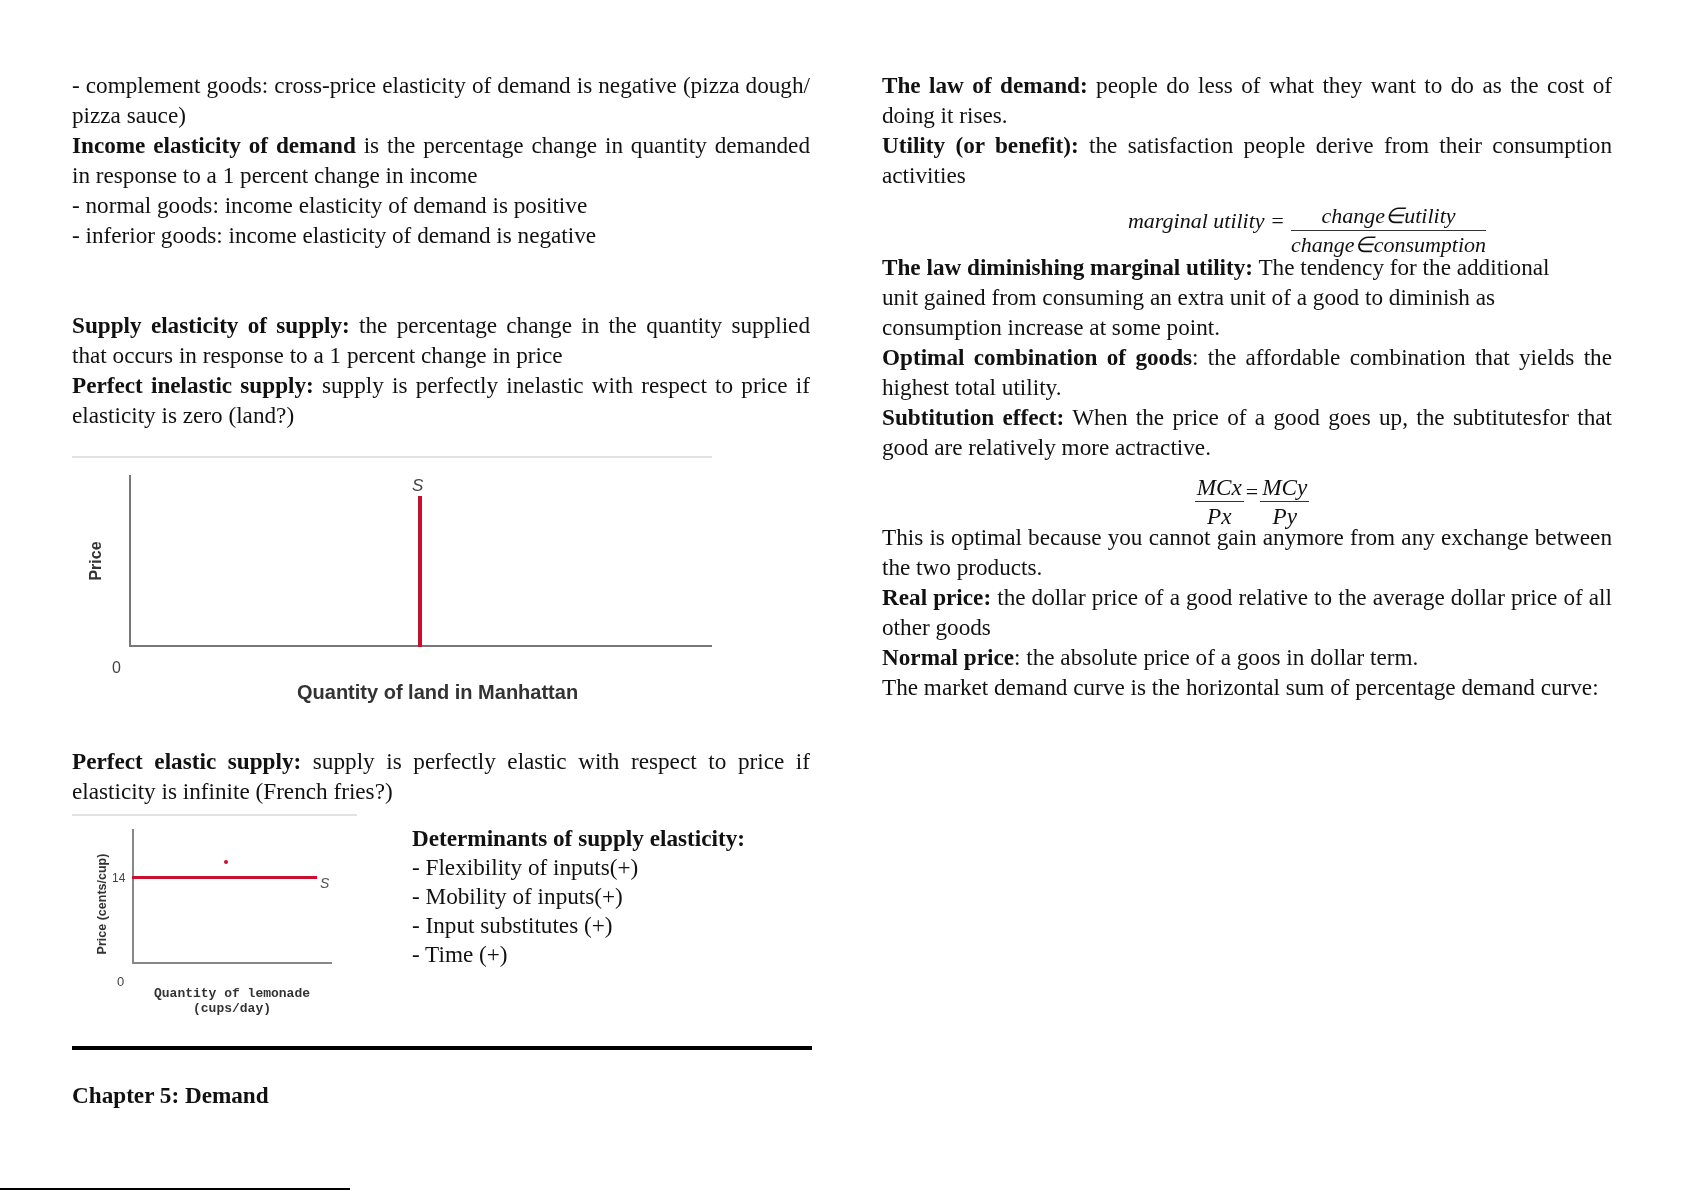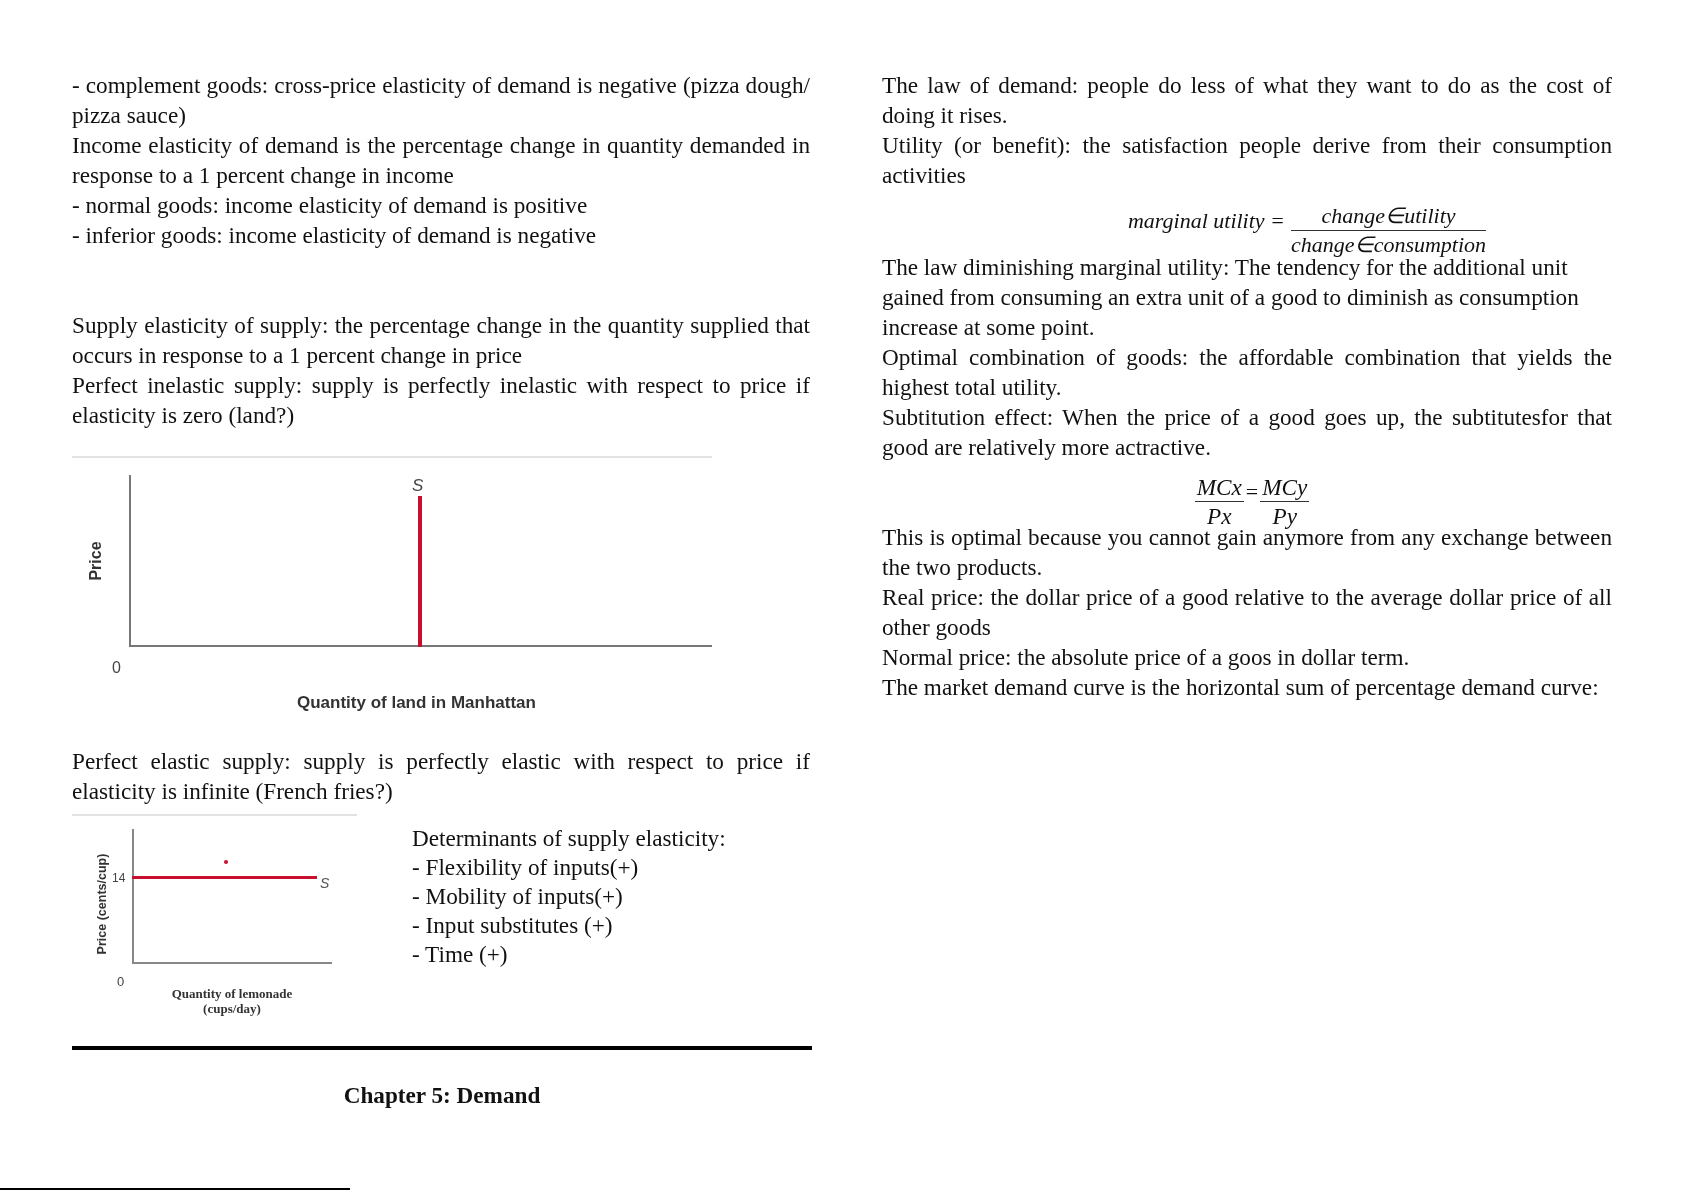--- a/index.html
+++ b/index.html
@@ -5,52 +5,52 @@
   html, body { margin: 0; padding: 0; background: #ffffff; }
   body {
     width: 1685px; height: 1191px; position: relative; overflow: hidden;
     font-family: "Liberation Serif", serif; color: #111111;
   }
   .col { position: absolute; top: 70px; font-size: 23.2px; line-height: 30px; }
   .col-left { left: 72px; width: 738px; }
   .col-right { left: 882px; width: 730px; }
   .p { text-align: justify; margin: 0; }
   .p.nojust { text-align: left; }
-  .b { font-weight: normal; }
+  .b { font-weight: bold; }
   .gap { height: 60px; }
 
   
   .chart1 { position: relative; width: 640px; height: 290px; margin-top: 26px; }
   .chart1 .topline { position: absolute; left: 0; top: 0; width: 640px; height: 2px; background: #e2e2e2; }
   .chart1 .yaxis { position: absolute; left: 57px; top: 19px; width: 2px; height: 172px; background: #777; }
   .chart1 .xaxis { position: absolute; left: 57px; top: 189px; width: 583px; height: 2px; background: #777; }
   .chart1 .sline { position: absolute; left: 346px; top: 40px; width: 4px; height: 151px; background: #c8102e; }
   .chart1 .slabel { position: absolute; left: 340px; top: 15px; font-family: "Liberation Sans", sans-serif; font-style: italic; font-size: 17px; color: #444; }
   .chart1 .zero { position: absolute; left: 40px; top: 197px; font-family: "Liberation Sans", sans-serif; font-size: 16px; color: #444; }
   .chart1 .ylabel { position: absolute; left: 4px; top: 90px; transform: rotate(-90deg); transform-origin: center; font-family: "Liberation Sans", sans-serif; font-weight: bold; font-size: 16px; color: #333; }
-  .chart1 .xlabel { position: absolute; left: 225px; top: 232px; font-family: "Liberation Sans", sans-serif; font-weight: bold; font-size: 17px; color: #333; }
+  .chart1 .xlabel { position: absolute; left: 225px; top: 221px; font-family: "Liberation Sans", sans-serif; font-weight: bold; font-size: 20px; color: #333; }
 
   
   .row2 { position: relative; height: 232px; margin-top: 8px; }
   .chart2 { position: absolute; left: 0; top: 0; width: 285px; height: 200px; }
   .chart2 .topline { position: absolute; left: 0; top: 0; width: 285px; height: 2px; background: #e2e2e2; }
   .chart2 .yaxis { position: absolute; left: 60px; top: 15px; width: 2px; height: 135px; background: #888; }
   .chart2 .xaxis { position: absolute; left: 60px; top: 148px; width: 200px; height: 2px; background: #888; }
   .chart2 .hline { position: absolute; left: 60px; top: 62px; width: 185px; height: 3px; background: #c8102e; }
   .chart2 .dot { position: absolute; left: 152px; top: 46px; width: 4px; height: 4px; border-radius: 50%; background: #c8102e; }
   .chart2 .slabel { position: absolute; left: 248px; top: 54px; font-family: "Liberation Sans", sans-serif; font-style: italic; font-size: 14px; color: #555; }
   .chart2 .tick14 { position: absolute; left: 40px; top: 49px; font-family: "Liberation Sans", sans-serif; font-size: 12px; color: #444; }
   .chart2 .zero { position: absolute; left: 45px; top: 153px; font-family: "Liberation Sans", sans-serif; font-size: 13px; color: #444; }
   .chart2 .ylabel { position: absolute; left: -40px; top: 75px; width: 140px; text-align: center; transform: rotate(-90deg); font-family: "Liberation Sans", sans-serif; font-weight: bold; font-size: 12.5px; color: #333; }
-  .chart2 .xlabel { position: absolute; left: 80px; top: 172px; width: 160px; text-align: center; font-family: Liberation Serif, serif; font-weight: bold; font-size: 13px; line-height: 15px; color: #333; }
+  .chart2 .xlabel { position: absolute; left: 80px; top: 172px; width: 160px; text-align: center; font-family: Liberation Mono, monospace; font-weight: bold; font-size: 13px; line-height: 15px; color: #333; }
   .determinants { position: absolute; left: 340px; top: 10px; width: 400px; }
   .determinants .item { margin: 0; line-height: 29px; }
 
   .rule { height: 4px; background: #000; width: 740px; margin-top: 0px; }
-  .chapter { text-align: center; font-weight: bold; margin-top: 30px; width: 740px; }
+  .chapter { font-weight: bold; margin-top: 30px; width: 740px; }
 
   .formula { text-align: center; font-style: italic; margin: 0; }
   .frac { display: inline-block; vertical-align: middle; text-align: center; }
   .frac .num { display: block; border-bottom: 1.5px solid #333; padding: 0 2px; line-height: 28px; margin-top: 19px; }
   .frac .den { display: block; line-height: 28px; }
   .mu-formula { height: 62px; display: flex; align-items: center; justify-content: center; margin-left: 120px; }
   .mu-formula .lhs { font-style: italic; margin-right: 6px; font-size: 22px; }
   .mu-formula .frac { font-size: 22px; }
   .mc-formula { height: 60px; display: flex; align-items: center; justify-content: center; margin-left: 10px; }
   .mc-formula .eq { margin: 0 2px; font-style: normal; font-size: 22px; }

